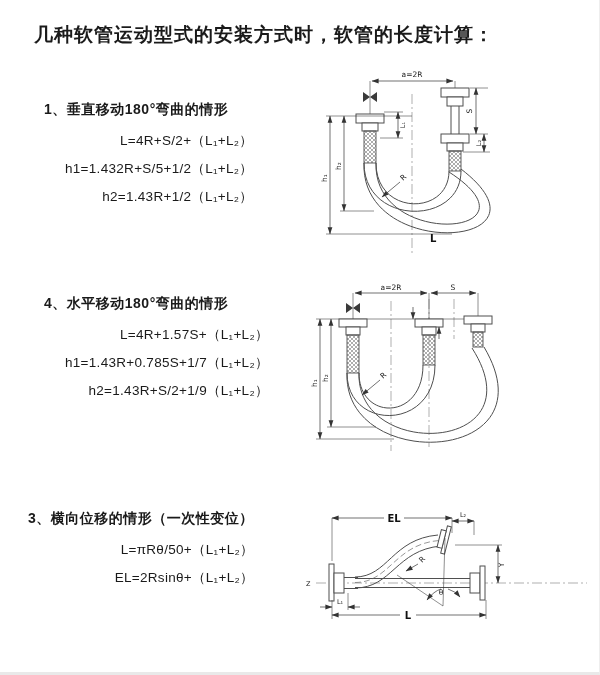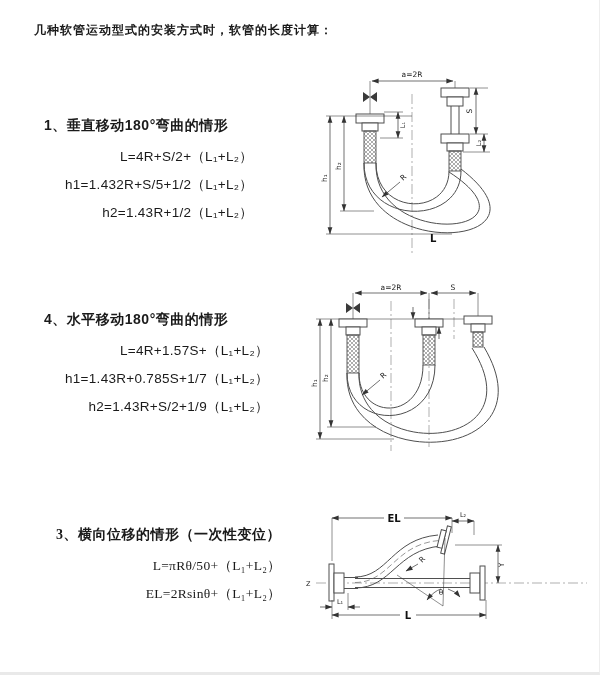--- a/index.html
+++ b/index.html
@@ -1,23 +1,23 @@
 <!DOCTYPE html>
 <html><head>
 <meta charset="utf-8">
 <style>
   html,body{margin:0;padding:0;background:#fff;}
   .page{position:relative;width:600px;height:675px;background:#ffffff;overflow:hidden;
         font-family:"Liberation Sans","DejaVu Sans",sans-serif;color:#1a1a1a;
         border-right:1px solid #eee;border-bottom:3px solid #e9e9e9;box-sizing:border-box;}
-  .title{position:absolute;left:34px;top:22px;font-size:12px;font-weight:bold;letter-spacing:1px;}
-  .section{position:absolute;margin-top:16px;}
+  .title{position:absolute;left:34px;top:22px;font-size:19px;font-weight:bold;letter-spacing:1px;}
+  .section{position:absolute;}
   .s1{left:44px;top:101px;}
   .s2{left:44px;top:295px;}
-  .s3{left:56px;top:510px;font-family:Liberation Serif, serif;}
+  .s3{left:28px;top:510px;}
   .heading{font-size:14px;font-weight:bold;letter-spacing:0.5px;white-space:nowrap;}
   .formulas{margin:8px 0 0 21px;font-size:13.5px;line-height:28px;letter-spacing:0.3px;text-align:right;}
   .formula{white-space:nowrap;}
   .diag{position:absolute;}
   .d1{left:312px;top:66px;}
   .d2{left:306px;top:281px;}
   .d3{left:300px;top:503px;}
   
   .obj{fill:none;stroke:#4f4f4f;stroke-width:1;}
   .objf{fill:#ffffff;stroke:#4f4f4f;stroke-width:1;}

